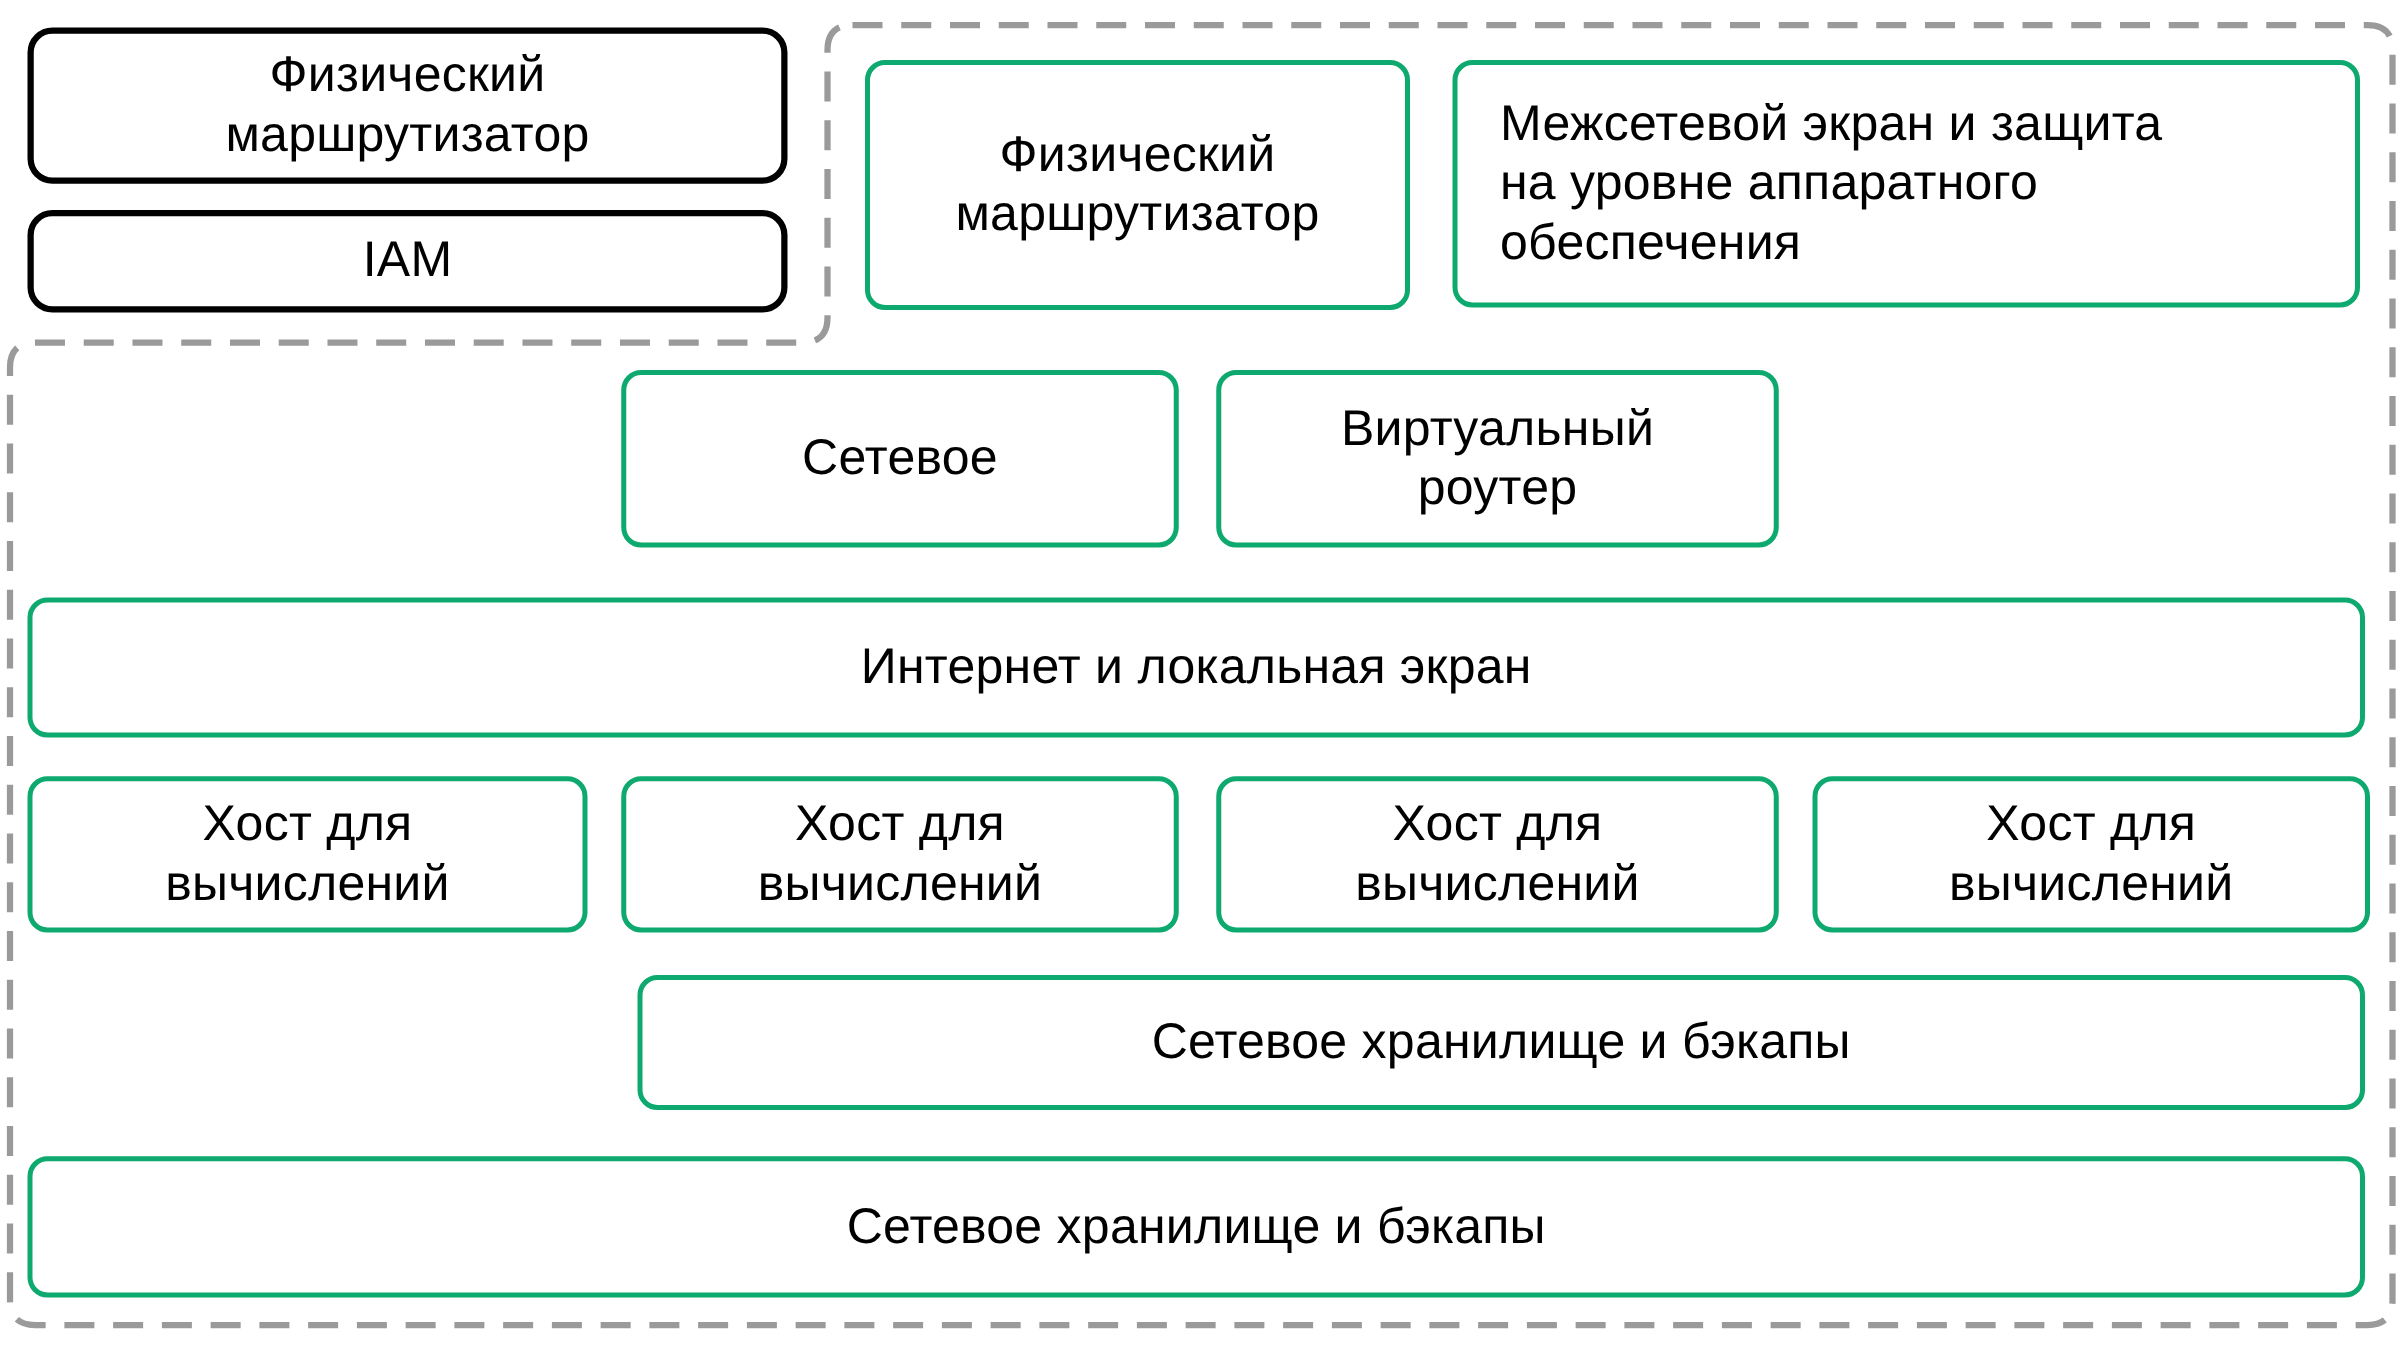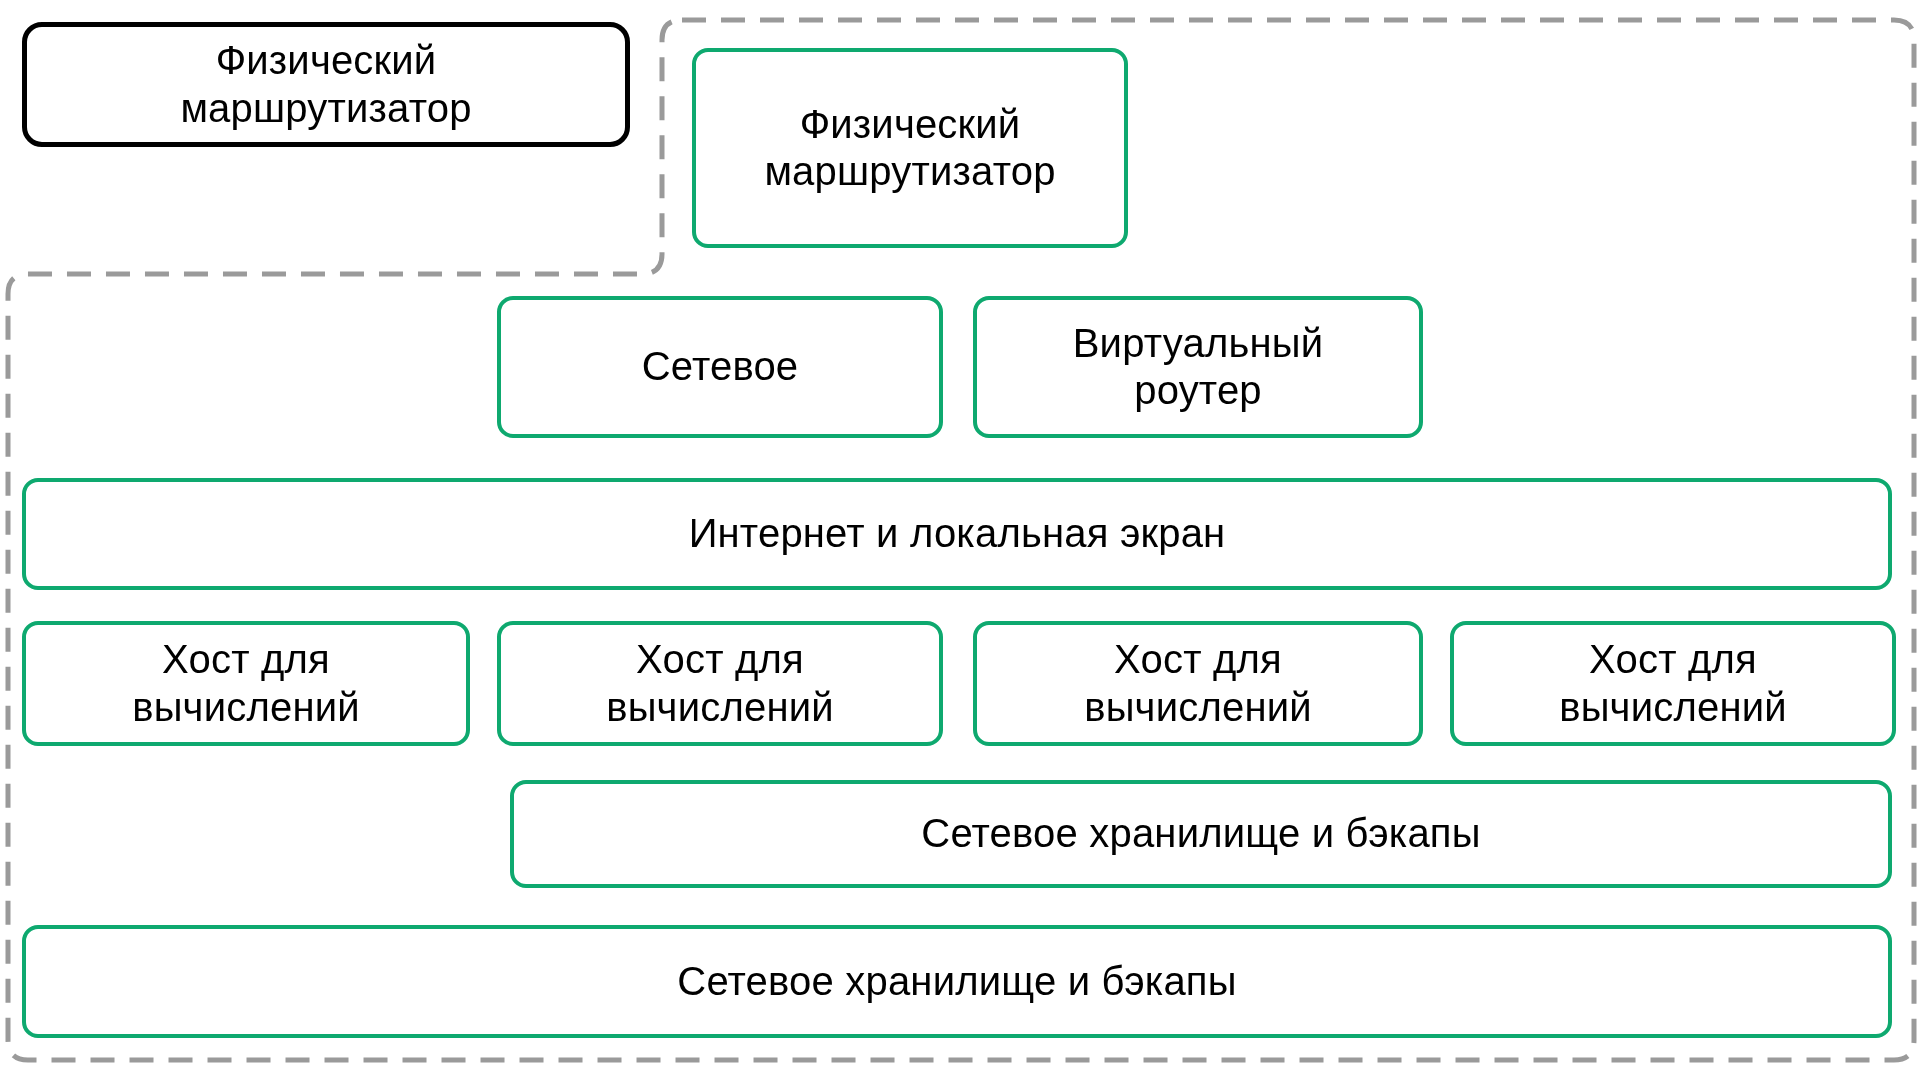--- a/index.html
+++ b/index.html
@@ -65,24 +65,32 @@
          Q 662 274 662 254
          V 40
          Q 662 20 682 20
          Z"></path>
   </svg>
 
   <div class="box black" style="left:22px;top:22px;width:608px;height:125px">
     <span>Физический
 маршрутизатор</span>
   </div>
+  <div class="box black" style="left:22px;top:168px;width:608px;height:82px">
+    <span>IAM</span>
+  </div>
 
   <div class="box green" style="left:692px;top:48px;width:436px;height:200px">
     <span>Физический
 маршрутизатор</span>
+  </div>
+  <div class="box green left-text" style="left:1162px;top:48px;width:726px;height:198px">
+    <span>Межсетевой экран и защита
+на уровне аппаратного
+обеспечения</span>
   </div>
 
   <div class="box green" style="left:497px;top:296px;width:446px;height:142px">
     <span>Сетевое</span>
   </div>
   <div class="box green" style="left:973px;top:296px;width:450px;height:142px">
     <span>Виртуальный
 роутер</span>
   </div>
 

